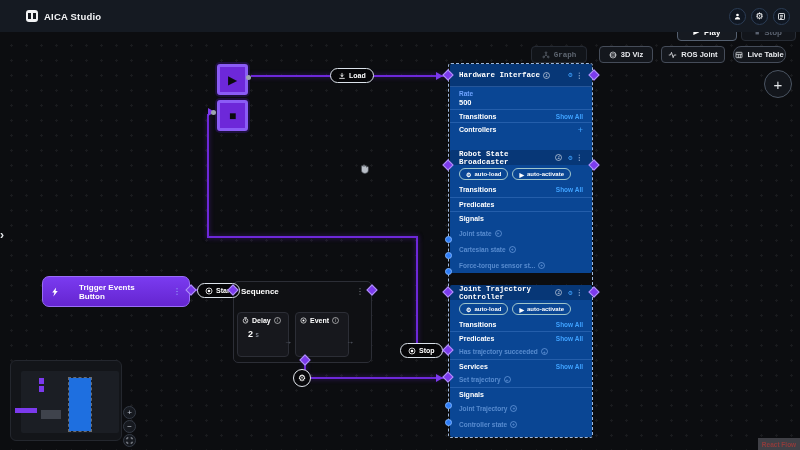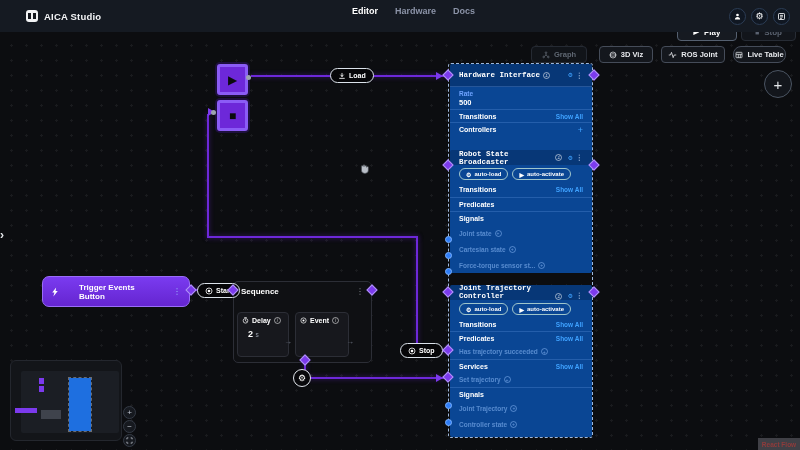--- a/index.html
+++ b/index.html
@@ -29,21 +29,21 @@
             background-size:15px 15px; background-position:4px 8px; }
 
   
   .tbtn { position:absolute; height:18px; border-radius:4px; display:flex; align-items:center;
           justify-content:center; gap:5px; font-size:8px; font-weight:700; z-index:10; cursor:pointer; }
   .tbtn.play { left:677px; top:23px; width:60px; background:#161a21; border:1px solid #556070; color:#fff; }
   .tbtn.stopb { left:741px; top:23px; width:55px; background:#12151b; border:1px solid #272c35; color:#5a6270; }
   .vbtn { position:absolute; top:46px; height:17px; border-radius:4px; display:flex; align-items:center;
           justify-content:center; gap:4px; font-size:7.5px; font-weight:700; z-index:10;
           background:#14171d; border:1px solid #454c59; color:#e8eaee; cursor:pointer; }
-  .vbtn.dis { background:#111419; border-color:#252a33; color:#5f6772; }
+  .vbtn.dis { background:#111419; border-color:#252a33; color:#5f6772;font-family:Liberation Mono, monospace; }
   .addbtn { position:absolute; left:764px; top:70px; width:28px; height:28px; border-radius:50%;
             background:#13161c; border:1px solid #4b5563; color:#e5e7eb; font-size:15px; font-weight:400;
             display:flex; align-items:center; justify-content:center; z-index:10; cursor:pointer; }
 
   
   .edge { position:absolute; background:#6d28d9; box-shadow:0 0 5px rgba(109,40,217,.55); z-index:2; }
   .arr { position:absolute; width:0; height:0; border:4px solid transparent; border-left:7px solid #7c3aed; z-index:4; }
 
   
   .epill { position:absolute; height:15px; display:flex; align-items:center; gap:3px; padding:0 7px;
@@ -295,21 +295,21 @@
           <span class="dimtext">Cartesian state</span>
           <span class="cplus">+</span>
         </div>
         <div class="dimrow" style="height:16px;">
           <span class="dimtext">Force-torque sensor st...</span>
           <span class="cplus">+</span>
         </div>
       </div>
 
       <div class="pcard" style="top:221px;height:152px;">
-        <div class="phead" style="height:15px;align-items:flex-end;">
+        <div class="phead" style="height:15px;">
           <span class="ptitle">Joint Trajectory Controller</span>
           <span class="ic">i</span>
           <span class="spacer"></span>
           <span class="pgear">⚙</span>
           <span class="pkebab">⋮</span>
         </div>
         <div class="pillrow">
           <span class="apill">
             <span class="pi">⚙</span>
             <span>auto-load</span>
@@ -447,25 +447,20 @@
   </div>
 
   <header class="topbar">
     <div class="brand">
       <span class="logo">
           <i class="lg1"></i>
           <i class="lg2"></i>
         </span>
       <span class="app-title">AICA Studio</span>
     </div>
-    <nav class="nav">
-      <span class="nav-item active">Editor</span>
-      <span class="nav-item">Hardware</span>
-      <span class="nav-item">Docs</span>
-    </nav>
     <div class="top-icons">
       <span class="circle-btn">
         <svg width="9" height="9" viewBox="0 0 24 24">
             <circle cx="12" cy="8" r="3.6" fill="#fff"></circle>
             <path d="M5 20c0-4 3-6.5 7-6.5s7 2.5 7 6.5z" fill="#fff"></path>
           </svg>
       </span>
       <span class="circle-btn">
         <span style="color:#fff;font-size:9px;line-height:1;">⚙</span>
       </span>

